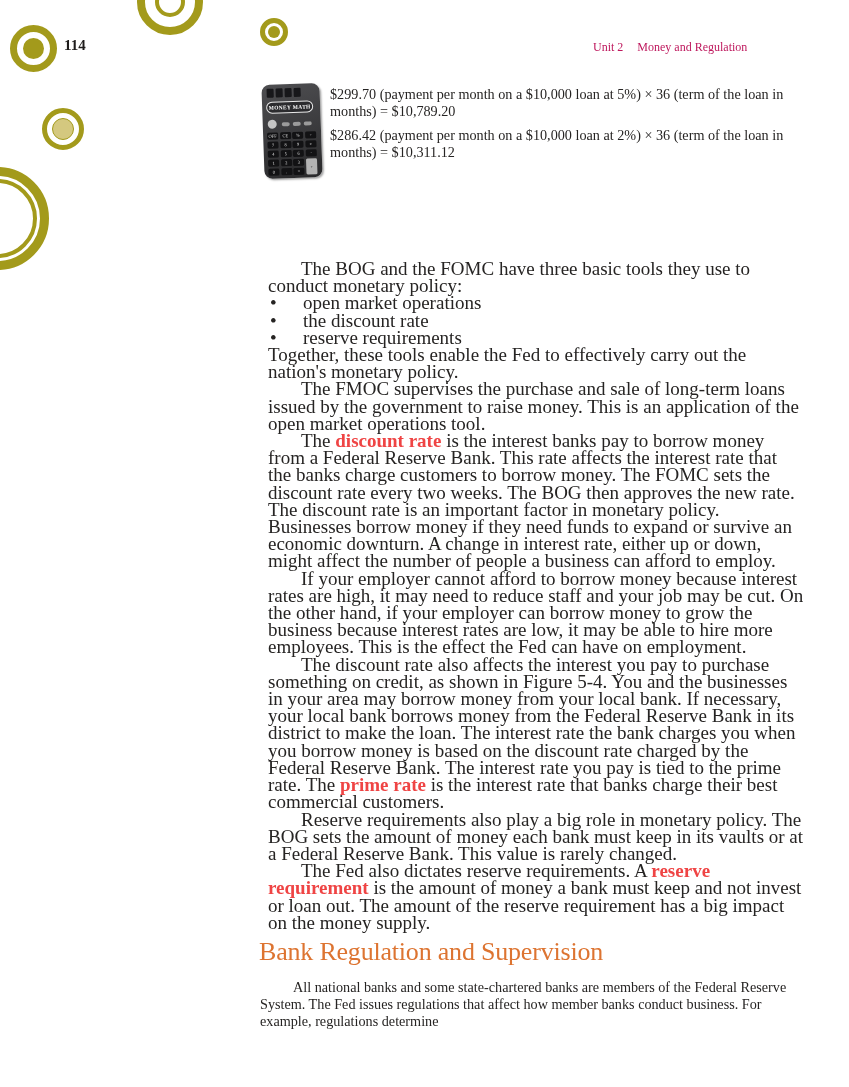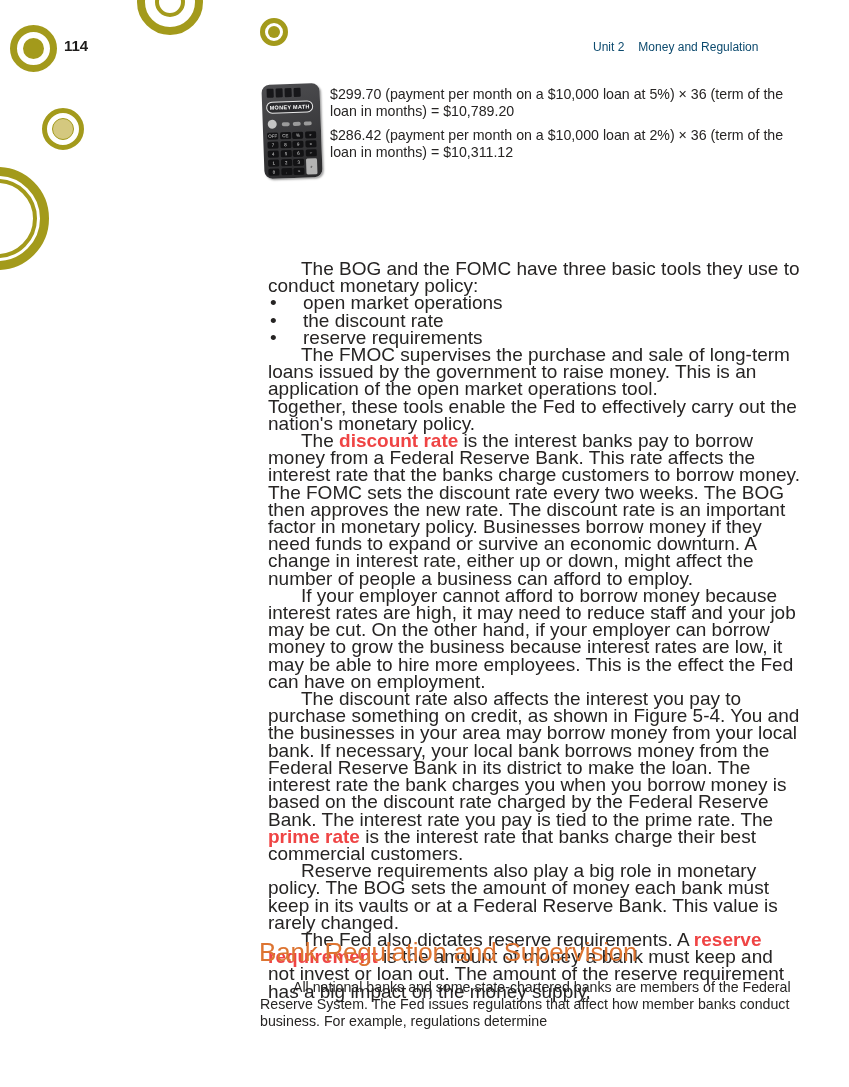--- a/index.html
+++ b/index.html
@@ -2,21 +2,21 @@
 <html><head>
 <meta charset="utf-8">
 <style>
   html, body { margin: 0; padding: 0; background: #ffffff; }
   .page {
     position: relative;
     width: 849px;
     height: 1087px;
     background: #ffffff;
     overflow: hidden;
-    font-family: Liberation Sans, sans-serif;
+    font-family: Liberation Serif, serif;
     color: #262423;
   }
 
   
   .ring { position: absolute; border-radius: 50%; box-sizing: border-box; border-style: solid; border-color: #a39a1b; }
   .ring .dot { position: absolute; border-radius: 50%; background: #a39a1b; }
   .ring .inner-ring { position: absolute; border-radius: 50%; box-sizing: border-box; border-style: solid; border-color: #a39a1b; background: transparent; }
 
   .ring-tl { left: 10px; top: 25px; width: 47px; height: 47px; border-width: 7px; }
   .ring-tl .dot { inset: 6px; }
@@ -28,21 +28,21 @@
   .ring-tr .dot { inset: 3px; }
 
   .ring-ml { left: 42px; top: 108px; width: 42px; height: 42px; border-width: 5px; }
   .ring-ml .dot { inset: 5px; background: #d4c87f; border: 1px solid #a39a1b; box-sizing: border-box; }
 
   .ring-bl { left: -54px; top: 167px; width: 103px; height: 103px; border-width: 9px; }
   .ring-bl .inner-ring { inset: 3px; border-width: 4px; }
 
   
   .page-number { position: absolute; left: 64px; top: 37px; font-size: 15px; font-weight: bold; color: #1e1c1b; }
-  .running-head { position: absolute; left: 593px; top: 40px; font-size: 12px; color: #0c4a6e; white-space: nowrap; }
+  .running-head { position: absolute; left: 593px; top: 40px; font-size: 12px; color: #be185d; white-space: nowrap; }
   .running-head .unit { margin-right: 14px; }
 
   
   .calc { position: absolute; left: 263px; top: 84px; width: 58px; height: 94px;
           background: linear-gradient(165deg, #4e4e51, #29292b);
           border-radius: 8px; transform: rotate(-2deg);
           box-shadow: 1.5px 1.5px 2px rgba(0,0,0,0.35); }
   .calc-vents { position: absolute; left: 5px; top: 4px; display: flex; gap: 2px; }
   .vent { width: 7px; height: 9px; background: #17171a; border-radius: 1px; }
   .calc-badge { position: absolute; left: 4px; top: 17px; width: 47px; height: 12px;
@@ -158,22 +158,22 @@
         <span class="btext"><span>open market operations</span></span>
       </div>
       <div class="para bullet">
         <span class="dot-col">•</span>
         <span class="btext"><span>the discount rate</span></span>
       </div>
       <div class="para bullet">
         <span class="dot-col">•</span>
         <span class="btext"><span>reserve requirements</span></span>
       </div>
+      <div class="para plain"><span>Together, these tools enable the Fed to effectively carry out the nation's monetary policy.</span></div>
       <div class="para indent"><span>The FMOC supervises the purchase and sale of long-term loans issued by the government to raise money. This is an application of the open market operations tool.</span></div>
-      <div class="para plain"><span>Together, these tools enable the Fed to effectively carry out the nation's monetary policy.</span></div>
       <div class="para indent"><span>The </span><span class="term">discount rate</span><span> is the interest banks pay to borrow money from a Federal Reserve Bank. This rate affects the interest rate that the banks charge customers to borrow money. The FOMC sets the discount rate every two weeks. The BOG then approves the new rate. The discount rate is an important factor in monetary policy. Businesses borrow money if they need funds to expand or survive an economic downturn. A change in interest rate, either up or down, might affect the number of people a business can afford to employ.</span></div>
       <div class="para indent"><span>If your employer cannot afford to borrow money because interest rates are high, it may need to reduce staff and your job may be cut. On the other hand, if your employer can borrow money to grow the business because interest rates are low, it may be able to hire more employees. This is the effect the Fed can have on employment.</span></div>
       <div class="para indent"><span>The discount rate also affects the interest you pay to purchase something on credit, as shown in Figure 5-4. You and the businesses in your area may borrow money from your local bank. If necessary, your local bank borrows money from the Federal Reserve Bank in its district to make the loan. The interest rate the bank charges you when you borrow money is based on the discount rate charged by the Federal Reserve Bank. The interest rate you pay is tied to the prime rate. The </span><span class="term">prime rate</span><span> is the interest rate that banks charge their best commercial customers.</span></div>
       <div class="para indent"><span>Reserve requirements also play a big role in monetary policy. The BOG sets the amount of money each bank must keep in its vaults or at a Federal Reserve Bank. This value is rarely changed.</span></div>
       <div class="para indent"><span>The Fed also dictates reserve requirements. A </span><span class="term">reserve requirement</span><span> is the amount of money a bank must keep and not invest or loan out. The amount of the reserve requirement has a big impact on the money supply.</span></div>
     </div>
 
   <div class="section-heading">Bank Regulation and Supervision</div>
   <div class="section-text">
       <div class="para indent"><span>All national banks and some state-chartered banks are members of the Federal Reserve System. The Fed issues regulations that affect how member banks conduct business. For example, regulations determine</span></div>

